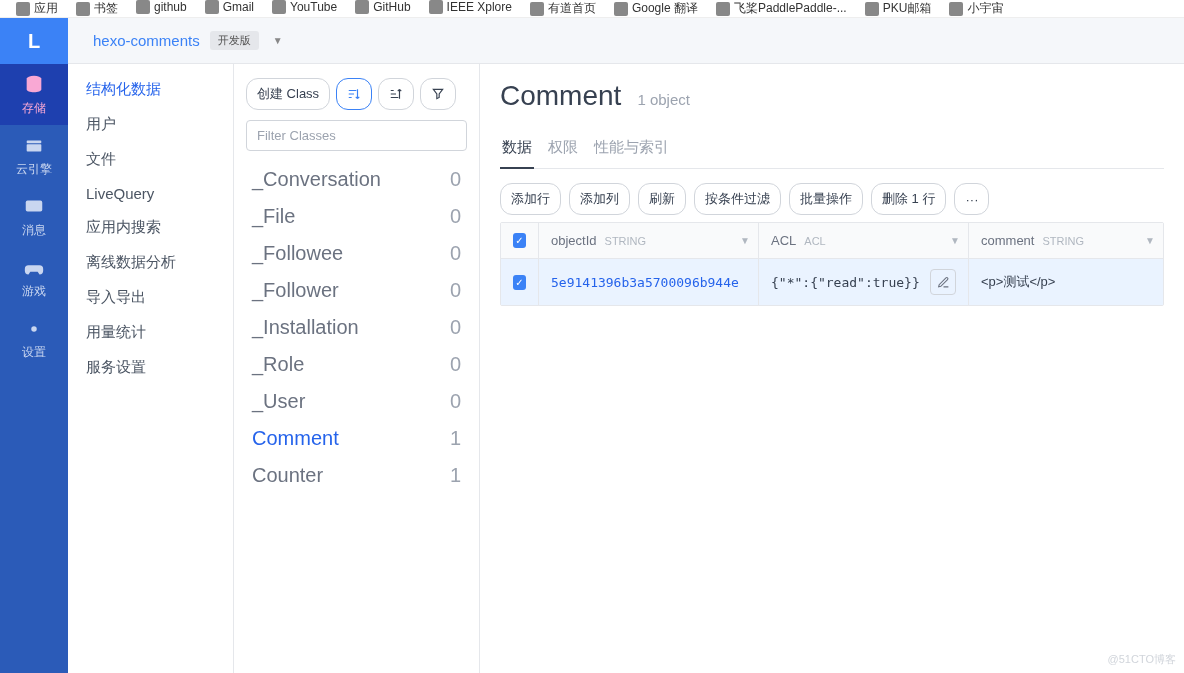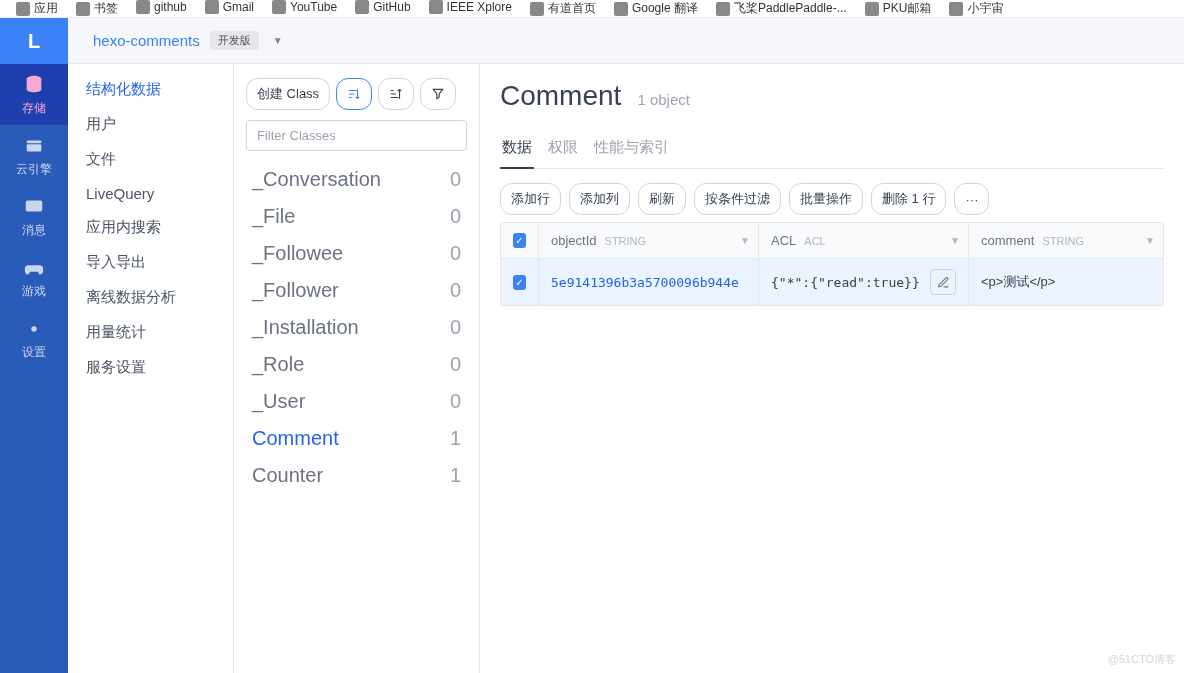--- a/index.html
+++ b/index.html
@@ -175,22 +175,22 @@
     <span class="caret">▼</span>
   </div>
 
   <div class="content-wrap">
     <div class="sidebar-nav" id="sidebar">
         <div class="side-item active">结构化数据</div>
         <div class="side-item">用户</div>
         <div class="side-item">文件</div>
         <div class="side-item">LiveQuery</div>
         <div class="side-item">应用内搜索</div>
+        <div class="side-item">离线数据分析</div>
         <div class="side-item">导入导出</div>
-        <div class="side-item">离线数据分析</div>
         <div class="side-item">用量统计</div>
         <div class="side-item">服务设置</div>
       </div>
 
     <div class="class-panel">
       <div class="class-toolbar">
         <button class="btn">创建 Class</button>
         <button class="btn btn-icon active">
             <svg width="14" height="14" viewBox="0 0 24 24" fill="none" stroke="currentColor" stroke-width="2">
               <path d="M3 6h13M3 12h9M3 18h5M18 4v16m0 0l-3-3m3 3l3-3"></path>

